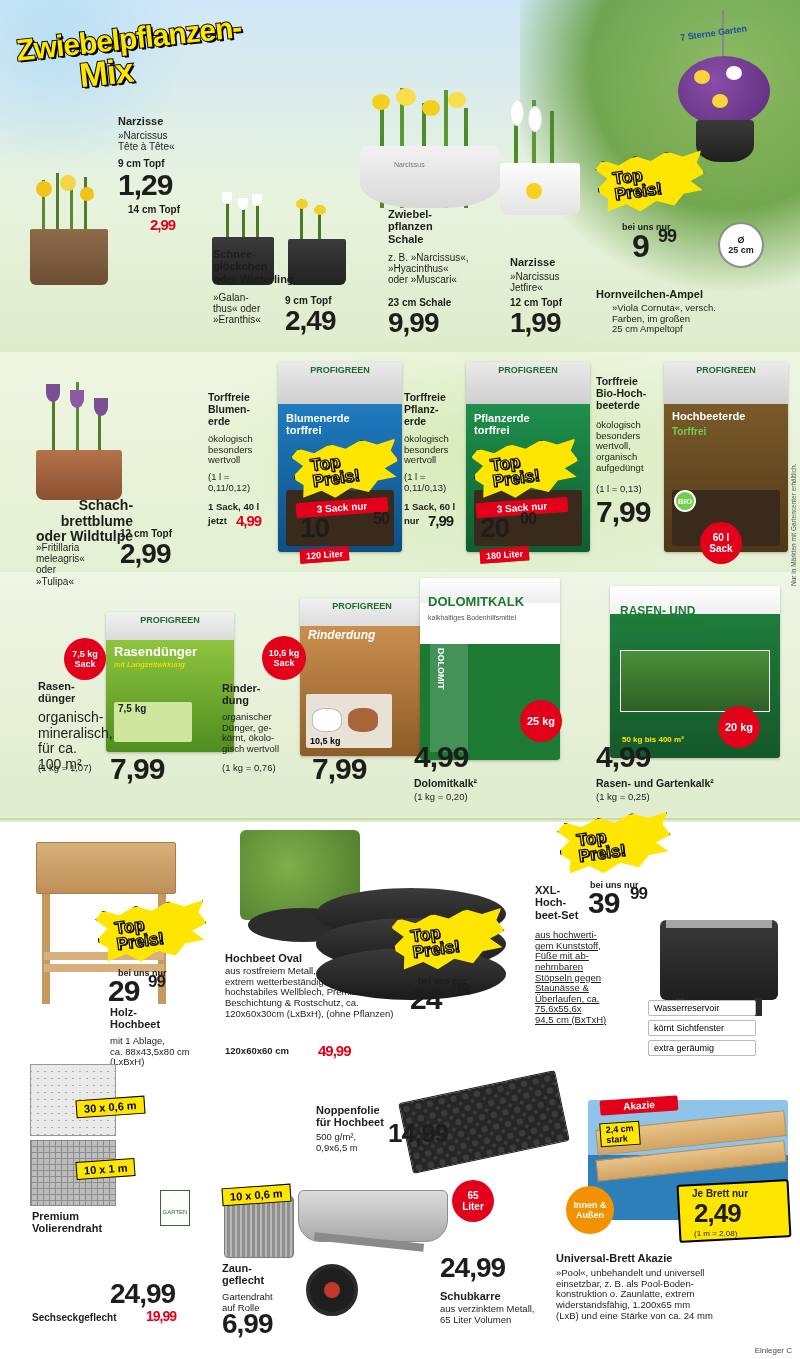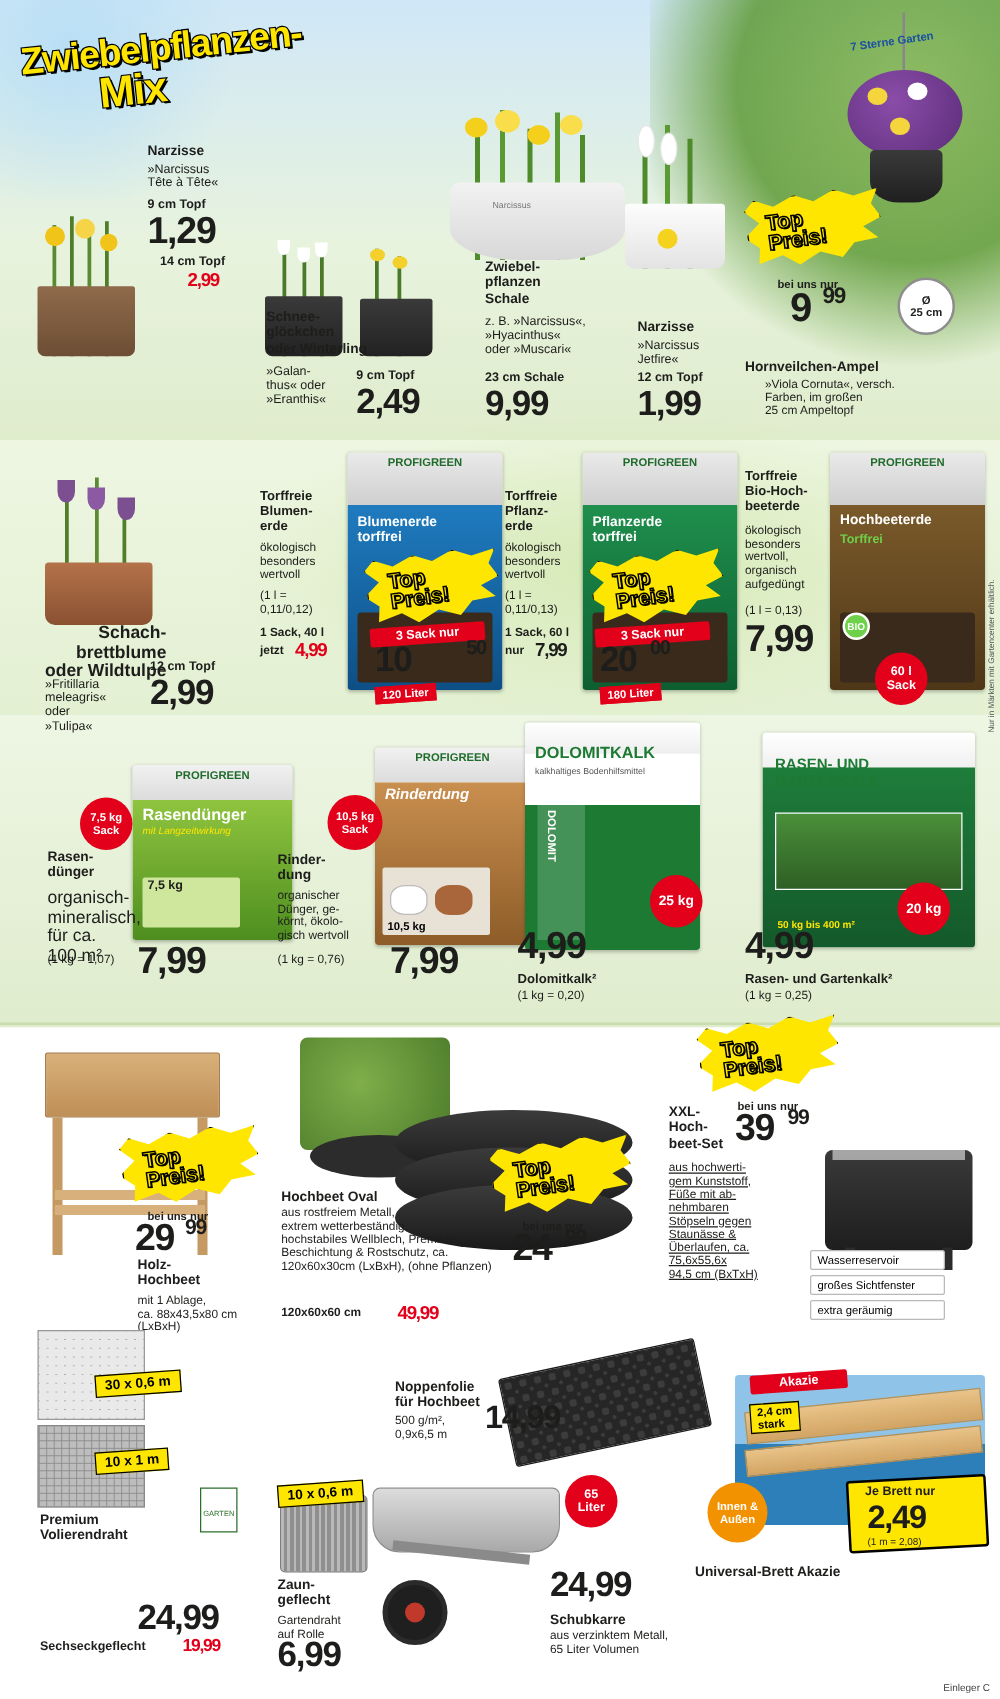--- a/index.html
+++ b/index.html
@@ -495,21 +495,21 @@
 gem Kunststoff,
 Füße mit ab-
 nehmbaren
 Stöpseln gegen
 Staunässe &amp;
 Überlaufen, ca.
 75,6x55,6x
 94,5 cm (BxTxH)</div>
 
   <div class="whitebox" style="left:648px;top:1000px;width:108px;">Wasserreservoir</div>
-  <div class="whitebox" style="left:648px;top:1020px;width:108px;">großes Sichtfenster</div>
+  <div class="whitebox" style="left:648px;top:1020px;width:108px;">körnt Sichtfenster</div>
   <div class="whitebox" style="left:648px;top:1040px;width:108px;">extra geräumig</div>
 
   <div class="mesh" style="left:30px;top:1064px;width:86px;height:72px;"></div>
   <div class="mesh2" style="left:30px;top:1140px;width:86px;height:66px;"></div>
   <div class="yellowtag" style="left:76px;top:1098px;">30 x 0,6 m</div>
   <div class="yellowtag" style="left:76px;top:1160px;">10 x 1 m</div>
 
   <div class="t b" style="left:32px;top:1210px;font-size:11px;white-space:pre;">Premium
 Volierendraht</div>
   <div class="price" style="left:110px;top:1278px;font-size:28px;">24,99</div>
@@ -555,16 +555,21 @@
 stark</div>
   <div class="circlebadge" style="left:566px;top:1186px;width:48px;height:48px;background:#f39200;white-space:pre;font-size:9px;">Innen &amp;
 Außen</div>
 
   <div style="position:absolute;left:678px;top:1182px;width:112px;height:58px;background:#ffe600;border:2px solid #000;border-radius:3px;transform:rotate(-3deg);"></div>
   <div class="t b" style="left:692px;top:1188px;font-size:10px;">Je Brett nur</div>
   <div class="price" style="left:694px;top:1198px;font-size:26px;">2,49</div>
   <div class="t" style="left:694px;top:1230px;font-size:8px;">(1 m = 2,08)</div>
 
   <div class="t b" style="left:556px;top:1252px;font-size:11px;">Universal-Brett Akazie</div>
+  <div class="t" style="left:556px;top:1268px;font-size:9.5px;white-space:pre;">»Pool«, unbehandelt und universell
+einsetzbar, z. B. als Pool-Boden-
+konstruktion o. Zaunlatte, extrem
+widerstandsfähig, 1.200x65 mm
+(LxB) und eine Stärke von ca. 24 mm</div>
 
   <div class="footer-note">Einleger C</div>
 
 </div>
 
 </body></html>

